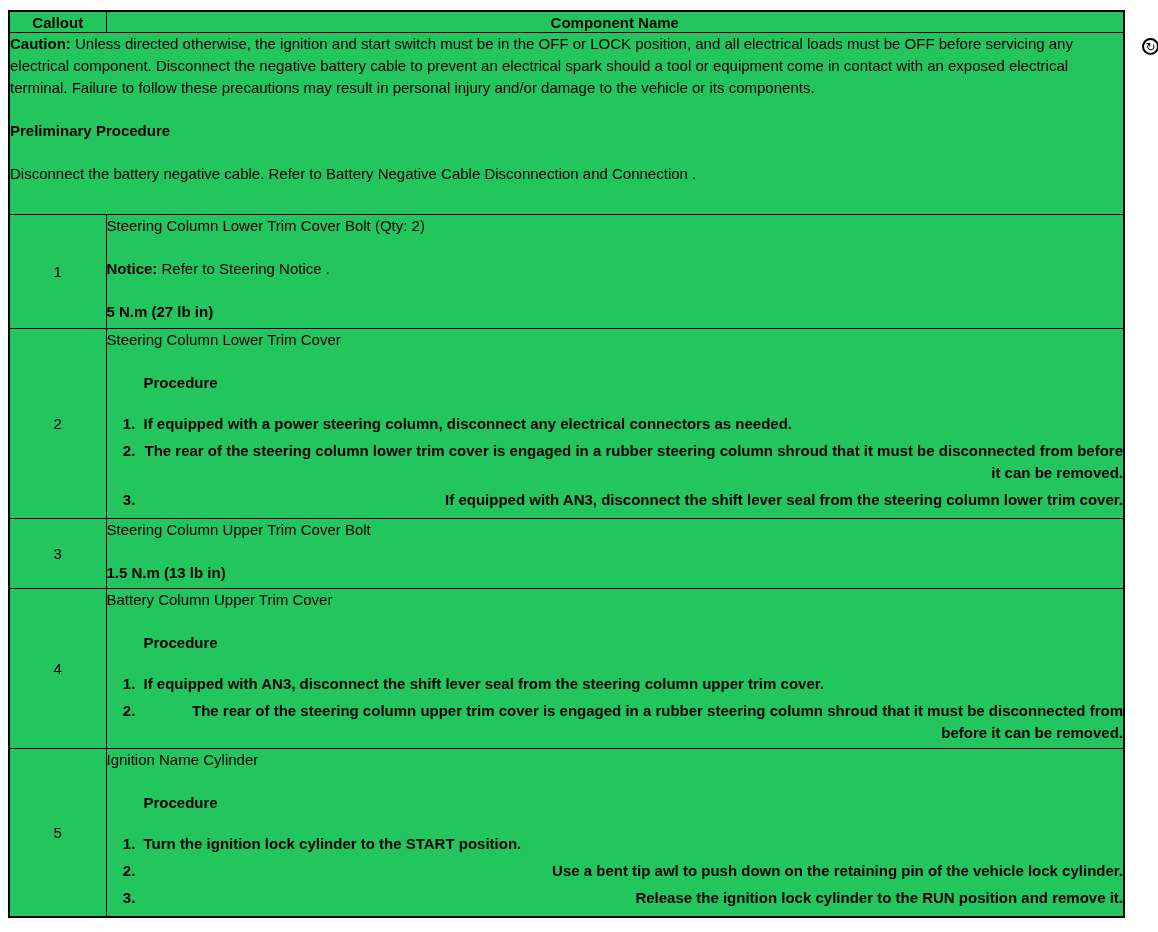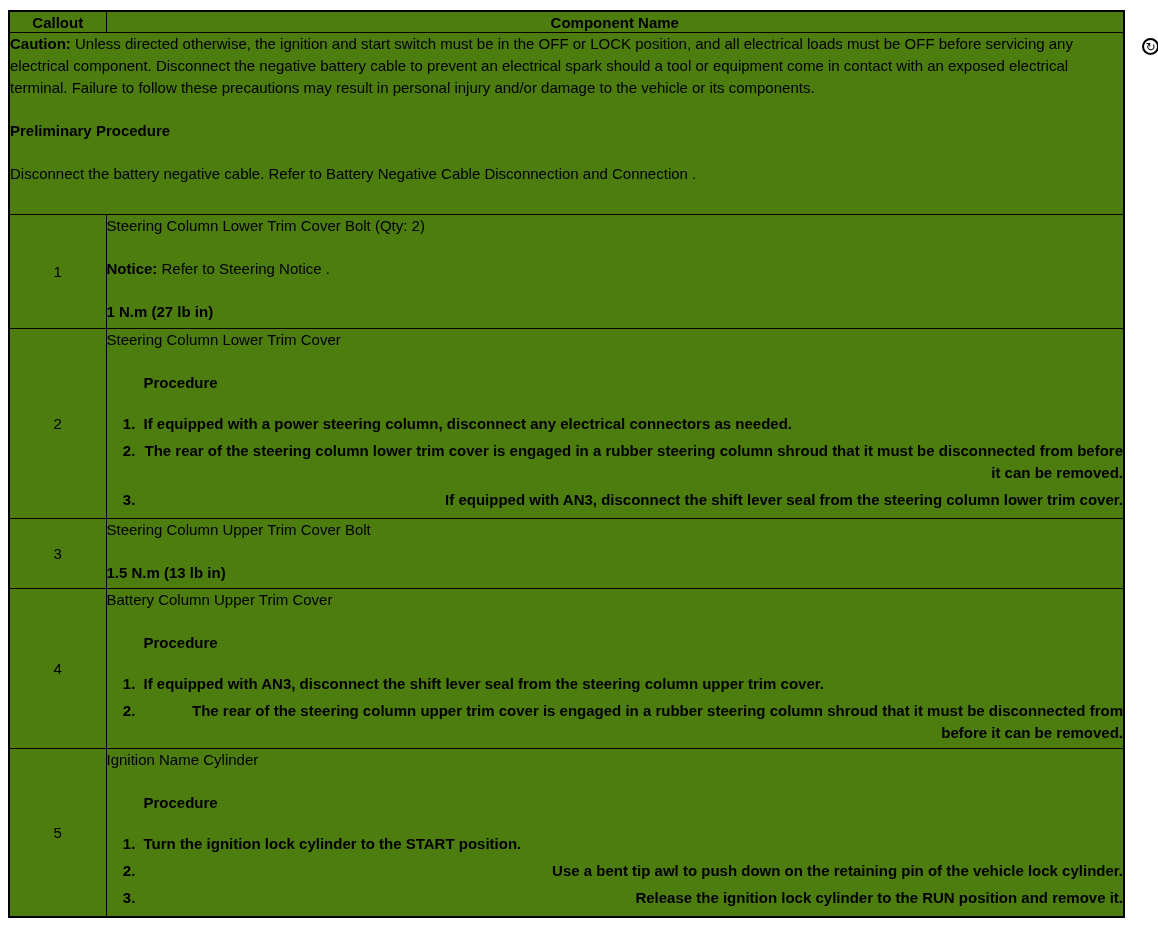--- a/index.html
+++ b/index.html
@@ -17,21 +17,21 @@
     position: relative;
   }
   table.doc {
     position: absolute;
     left: 8px;
     top: 10px;
     width: 1117px;
     border-collapse: collapse;
     table-layout: fixed;
     border: 2px solid #000;
-    background: #4d7c0f;
+    background: #22c55e;
   }
   table.doc th, table.doc td {
     border: 1px solid #000;
     padding: 0;
   }
   col.c1 { width: 97px; }
   thead th {
     font-weight: bold;
     text-align: center;
     padding: 3px 2px;
@@ -110,21 +110,21 @@
         <p class="para gap bold">Preliminary Procedure</p>
         <p class="para gap">Disconnect the battery negative cable. Refer to Battery Negative Cable Disconnection and Connection .</p>
       </td>
     </tr>
 
     <tr class="h-r1">
       <td class="callout">1</td>
       <td class="content">
         <p class="para">Steering Column Lower Trim Cover Bolt (Qty: 2)</p>
         <p class="para gap"><b>Notice:</b><span> Refer to Steering Notice .</span></p>
-        <p class="para gap bold">1 N.m (27 lb in)</p>
+        <p class="para gap bold">5 N.m (27 lb in)</p>
       </td>
     </tr>
 
     <tr class="h-r2">
       <td class="callout">2</td>
       <td class="content">
         <p class="para">Steering Column Lower Trim Cover</p>
         <p class="para gap bold indent">Procedure</p>
         <ol class="steps">
           <li>If equipped with a power steering column, disconnect any electrical connectors as needed.</li>

